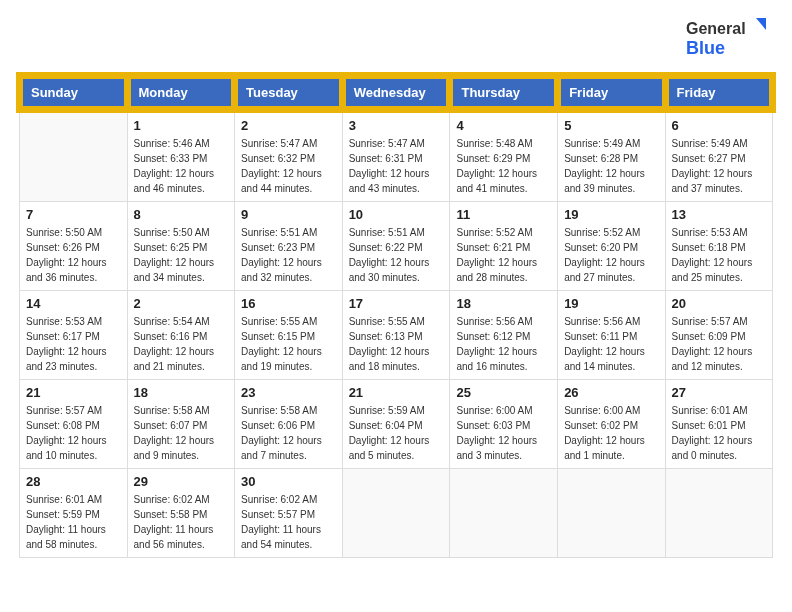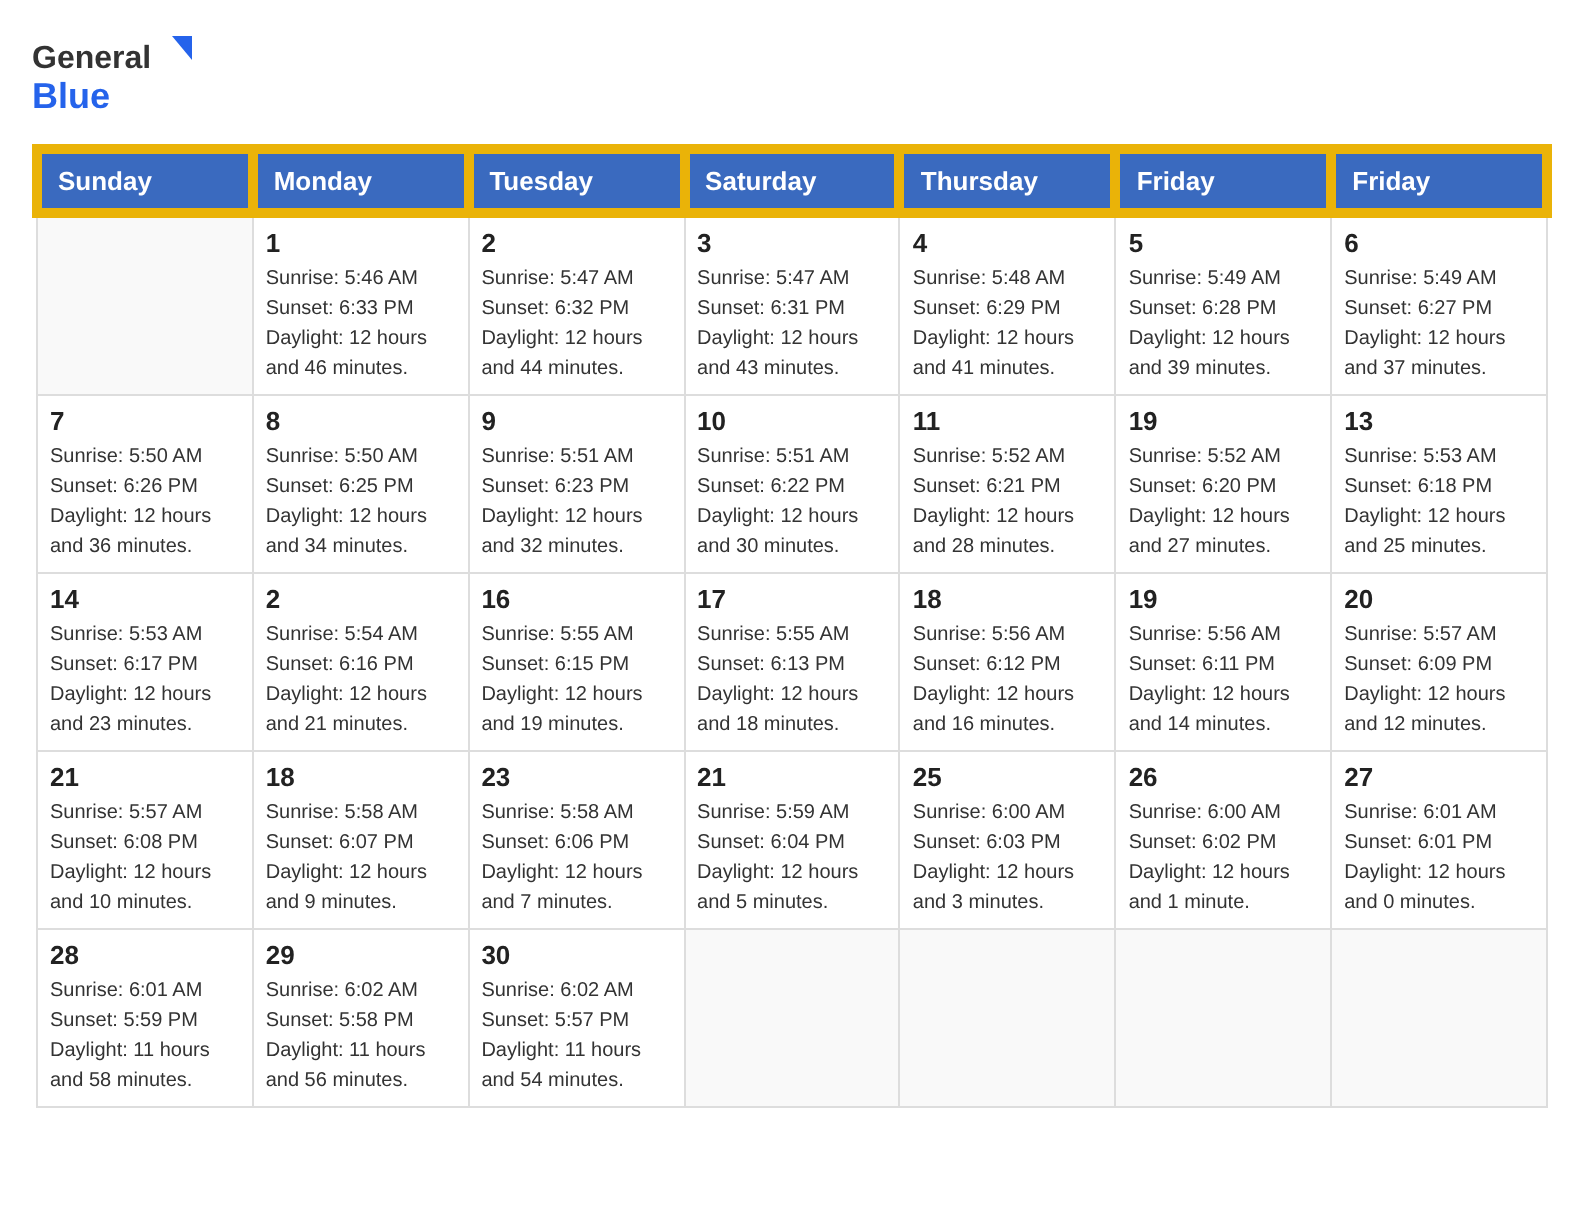--- a/index.html
+++ b/index.html
@@ -5,21 +5,21 @@
     * { box-sizing: border-box; margin: 0; padding: 0; }
     body {
       font-family: Arial, sans-serif;
       background: #fff;
       width: 792px;
       min-height: 612px;
       padding: 16px;
     }
     .header {
       display: flex;
-      justify-content: flex-start;
+      justify-content: flex-end;
       align-items: flex-start;
       margin-bottom: 12px;
     }
     .logo {
       display: flex;
       align-items: center;
       font-size: 20px;
       font-weight: bold;
       color: #2a2a2a;
     }
@@ -40,21 +40,21 @@
       border-collapse: collapse;
       font-size: 11px;
     }
     .calendar thead tr th {
       background-color: #3a6abf;
       color: #fff;
       text-align: left;
       padding: 6px 8px;
       font-size: 13px;
       font-weight: bold;
-      border: 5px solid #eab308;
+      border: 7px solid #eab308;
     }
     .calendar tbody tr td {
       vertical-align: top;
       border: 1px solid #ddd;
       padding: 5px 6px;
       width: 108px;
       min-height: 80px;
       background: #fff;
     }
     .calendar tbody tr:nth-child(odd) td {
@@ -91,21 +91,21 @@
     <div class="location"></div>
   </div>
 </div>
 
 <table class="calendar">
   <thead>
     <tr>
     <th>Sunday</th>
         <th>Monday</th>
         <th>Tuesday</th>
-        <th>Saturday</th>
+        <th>Wednesday</th>
         <th>Thursday</th>
         <th>Friday</th>
         <th>Friday</th>
       </tr>
   </thead>
   <tbody id="calendar-body">
   <tr>
         <td class="empty-cell"></td>
         <td>
           <div class="day-num">1</div>

